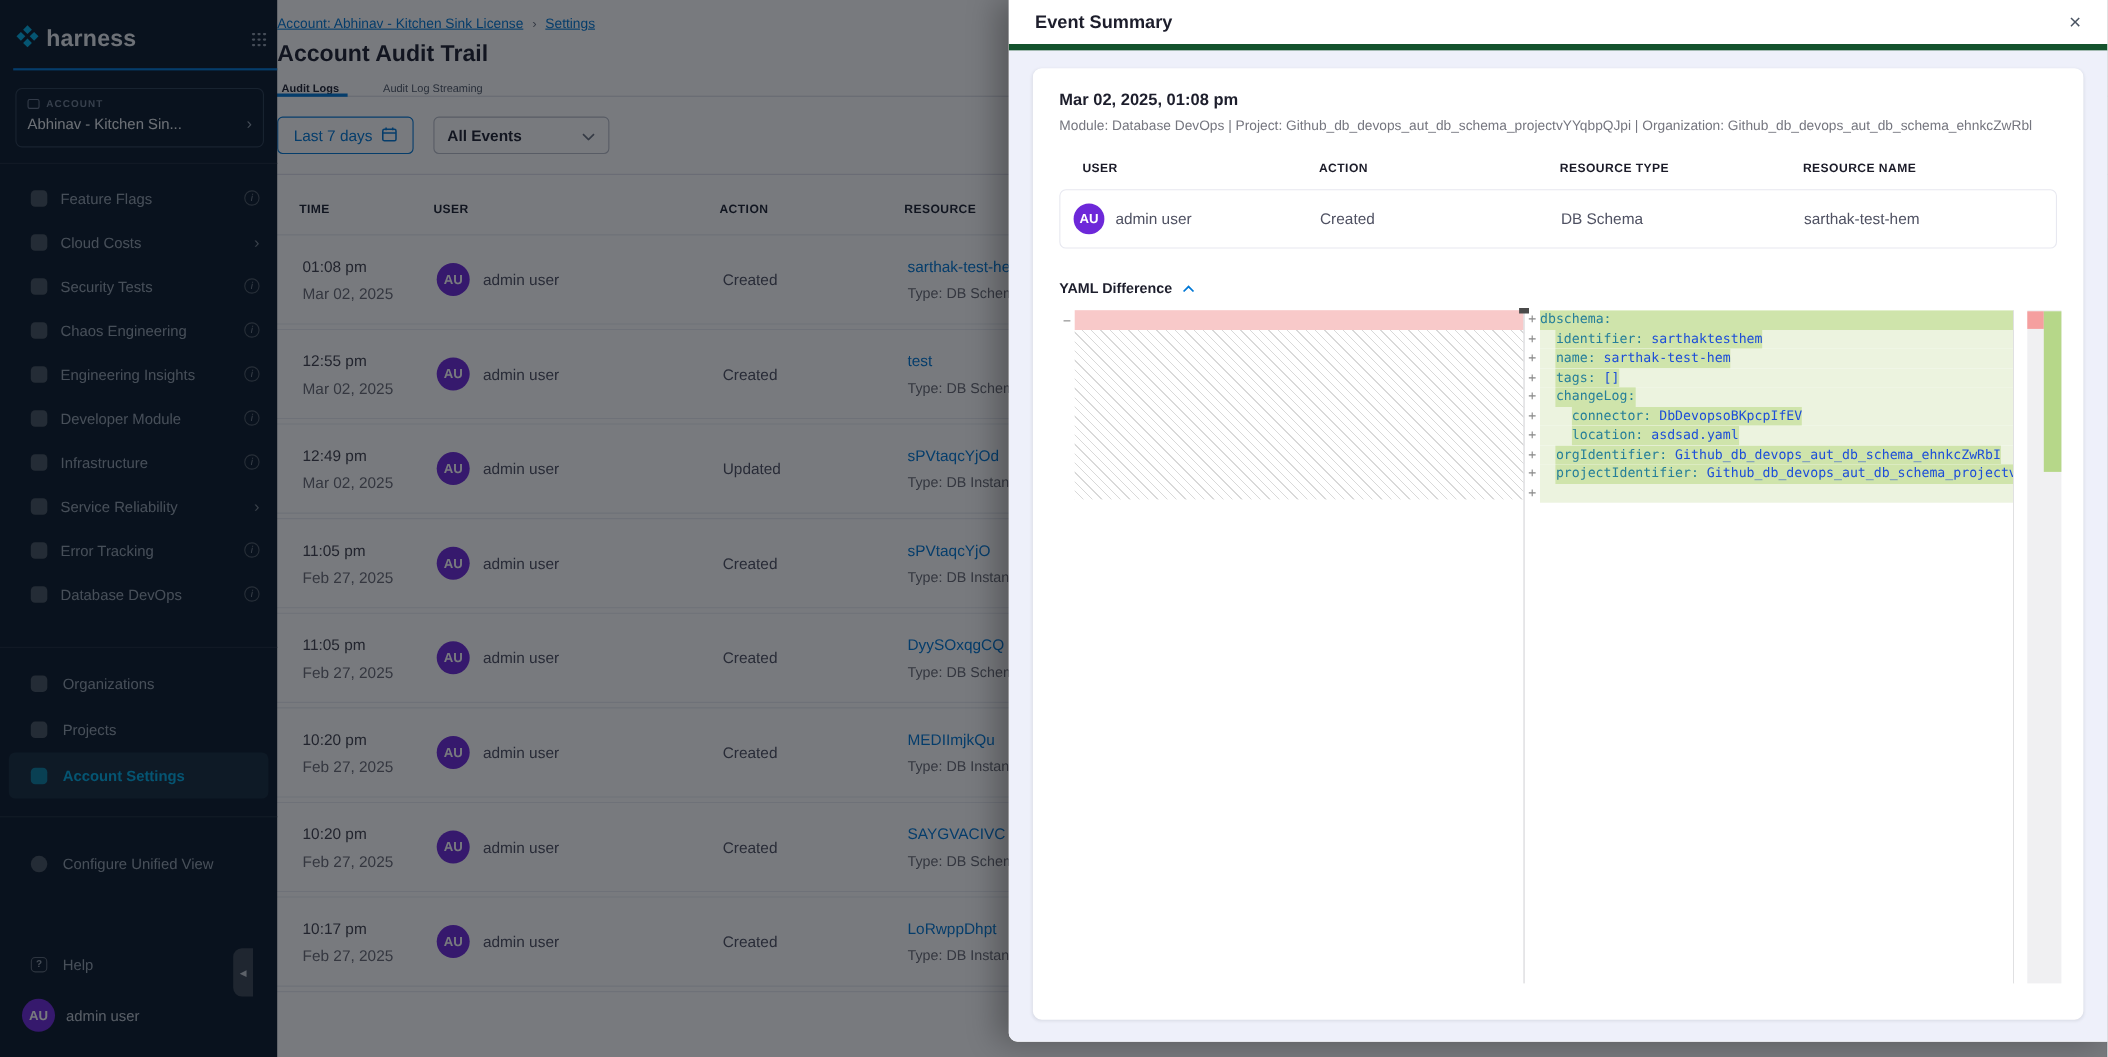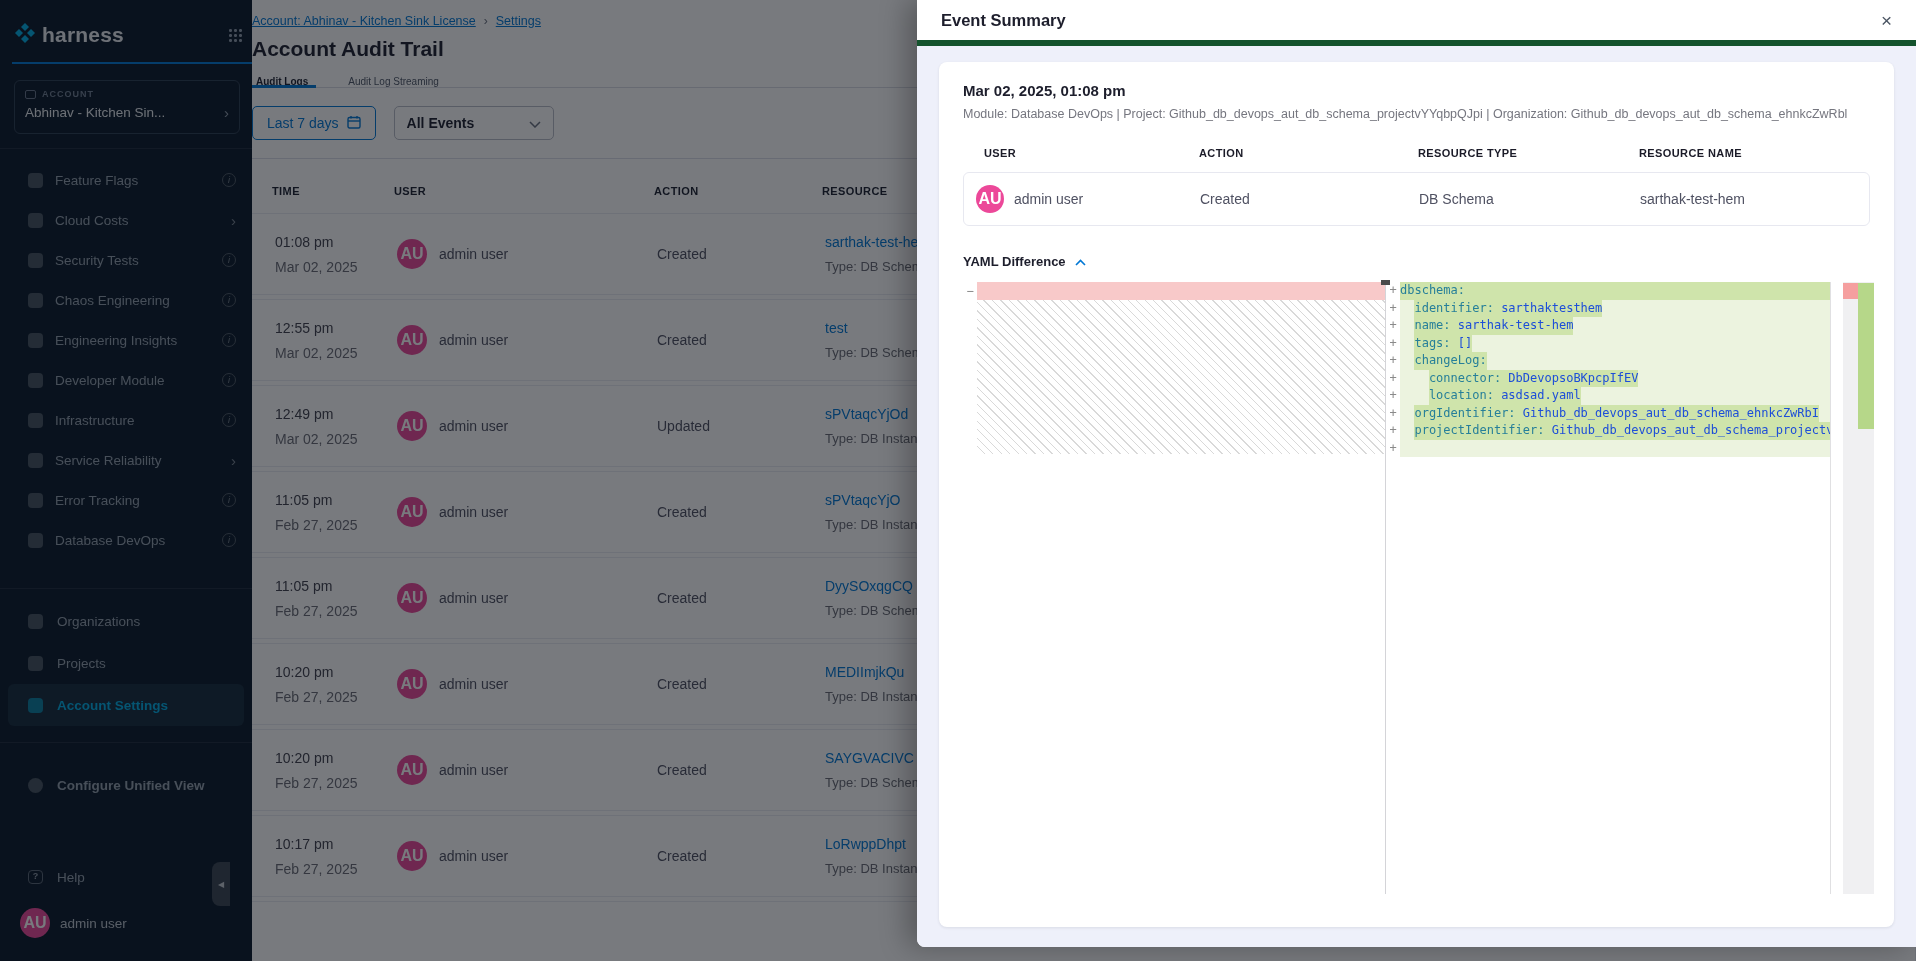--- a/index.html
+++ b/index.html
@@ -28,25 +28,25 @@
   .sb-item { display:flex; align-items:center; height:40px; padding:0 16px 0 28px; cursor:pointer; }
   .sb-link { display:flex; align-items:center; height:42px; padding:0 10px 0 20px; border-radius:6px; cursor:pointer; }
   .sb-ico { width:15px; height:15px; border-radius:4px; background:#46525f; flex:none; }
   .sb-label { color:#93a0ae; font-size:13.5px; margin-left:12px; white-space:nowrap; }
   .sb-link .sb-label { margin-left:14px; }
   .sb-link.active { background:#152a3d; }
   .sb-link.active .sb-ico { background:#0b7ea0; }
   .sb-link.active .sb-label { color:#00ade4; font-weight:600; }
   .trail-info { margin-left:auto; width:14px; height:14px; border:1px solid #4c5865; border-radius:50%; color:#77828f; font-size:9px; line-height:12px; text-align:center; font-style:italic; flex:none; }
   .trail-chev { margin-left:auto; color:#77828f; font-size:15px; flex:none; }
-  .sb-configure { position:absolute; top:764px; left:8px; right:8px;font-weight:bold; }
+  .sb-configure { position:absolute; top:764px; left:8px; right:8px; }
   .sb-help { position:absolute; top:856px; left:8px; right:8px; }
   .help-ico { width:15px; height:14px; border:1.5px solid #5a6676; border-radius:4px; color:#8b97a5; font-size:9px; font-weight:700; text-align:center; line-height:11px; }
   .sb-user { position:absolute; top:908px; left:20px; display:flex; align-items:center; cursor:pointer; }
-  .avatar { width:30px; height:30px; border-radius:50%; background:#ec4899; color:#fff; font-size:16px; font-weight:700; display:flex; align-items:center; justify-content:center; flex:none; }
+  .avatar { width:30px; height:30px; border-radius:50%; background:#6d28d9; color:#fff; font-size:12px; font-weight:700; display:flex; align-items:center; justify-content:center; flex:none; }
   .sb-user .sb-label { margin-left:10px; color:#b9c2cc; }
   .collapse-tab { position:absolute; top:862px; left:212px; width:18px; height:44px; background:#3a4553; border-radius:8px 0 0 8px; display:flex; align-items:center; justify-content:center; color:#c3c9d1; font-size:8px; cursor:pointer; z-index:12; }
 
   
   .main { position:absolute; left:228px; top:0; right:0; bottom:0; background:#fff; }
   .breadcrumb { margin:14px 0 0 24px; font-size:12.5px; display:flex; align-items:center; gap:8px; }
   .crumb { color:#0278d5; cursor:pointer;text-decoration:underline; }
   .crumb-sep { color:#6b7280; font-size:12px; }
   .page-title { margin:9px 0 0 24px; font-size:21px; font-weight:700; color:#1d2130; }
   .tabs { margin-top:15px; padding-left:26px; display:flex; gap:36px; border-bottom:1px solid #d9dbe4; }

